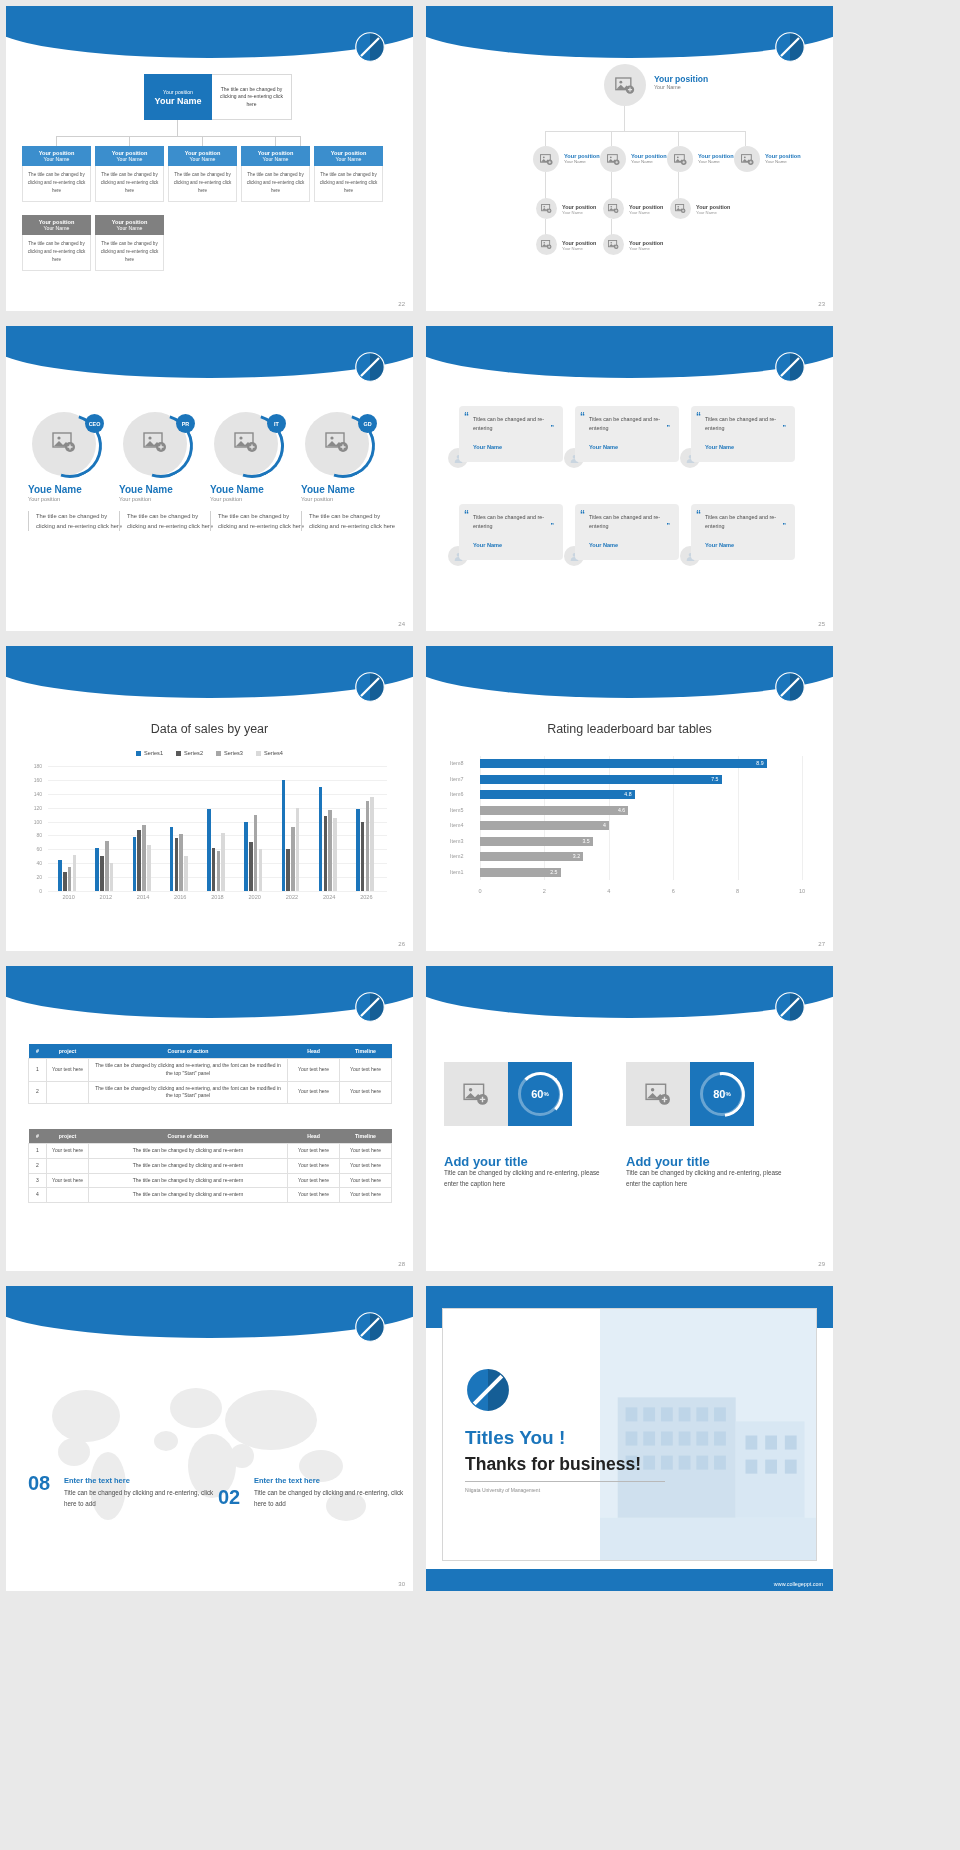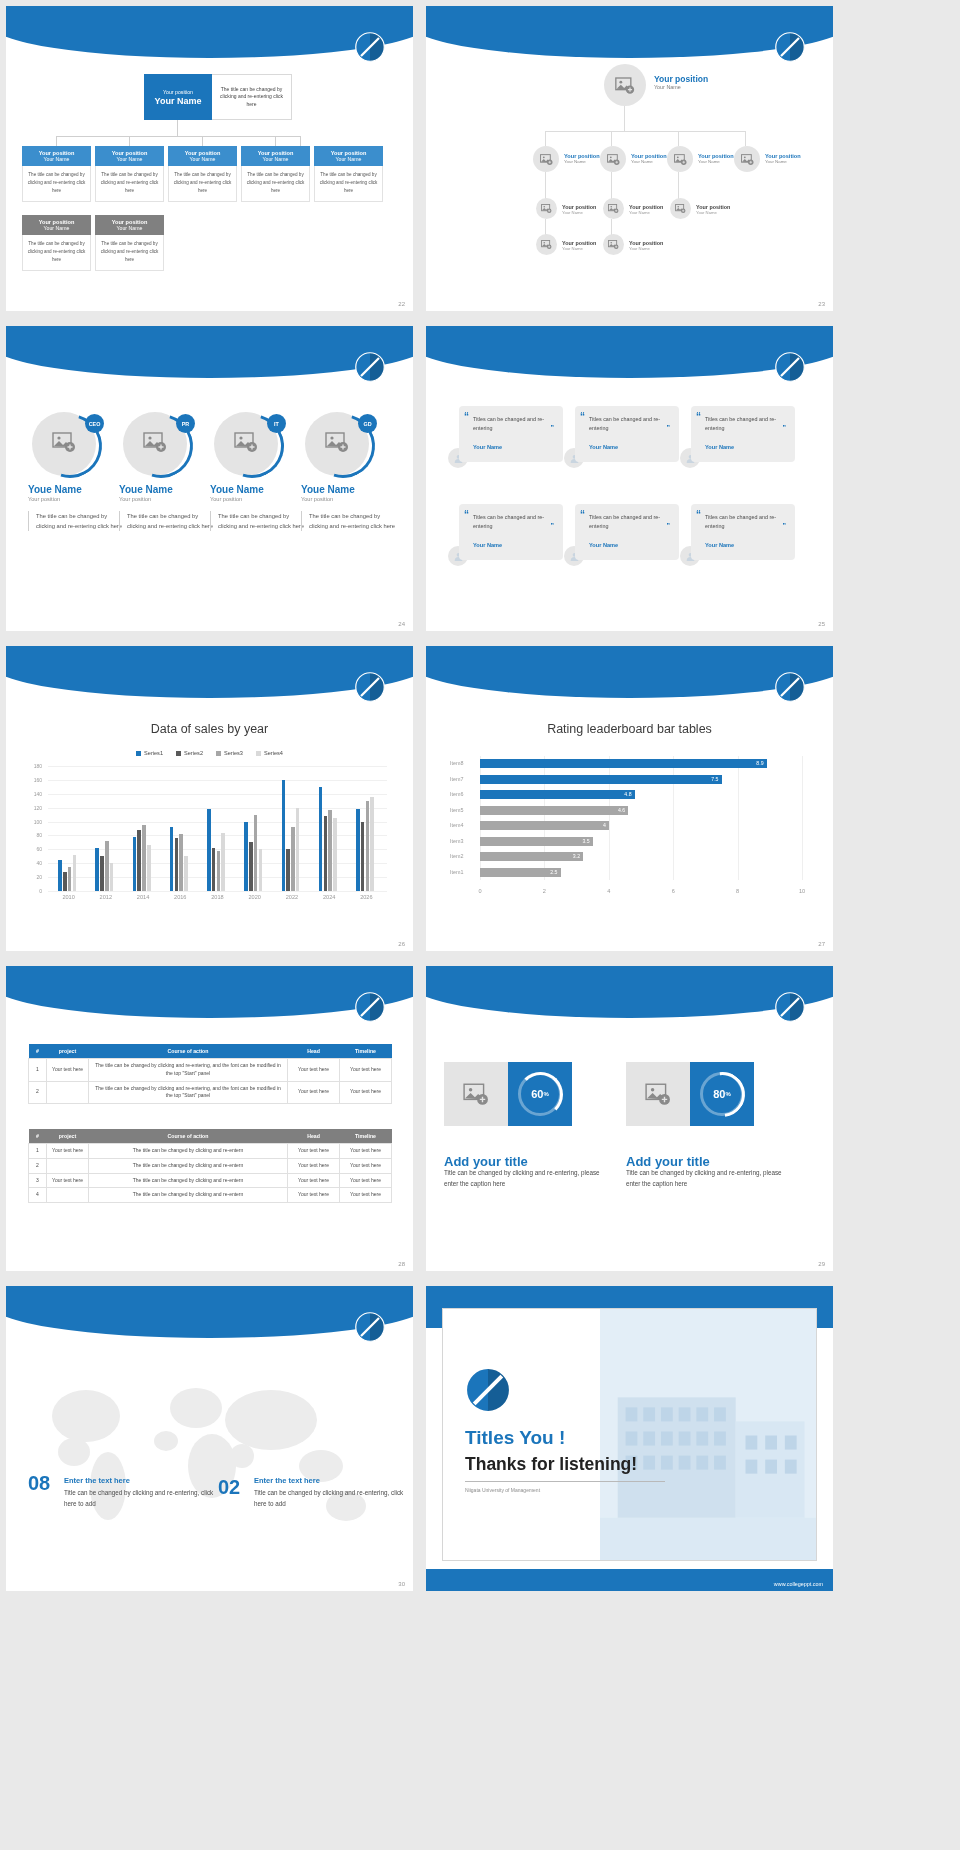--- a/index.html
+++ b/index.html
@@ -893,21 +893,21 @@
           <ellipse cx="330" cy="160" rx="20" ry="15"></ellipse>
       <ellipse cx="150" cy="95" rx="12" ry="10"></ellipse>
           <ellipse cx="226" cy="110" rx="12" ry="12"></ellipse>
     </g>
   </svg>
 
   <div class="num" style="left:22px;top:186px;">08</div>
   <div class="hd" style="left:58px;top:190px;">Enter the text here</div>
   <div class="bd" style="left:58px;top:202px;">Title can be changed by clicking and re-entering, click here to add</div>
 
-  <div class="num" style="left:212px;top:190px;">02</div>
+  <div class="num" style="left:212px;top:200px;">02</div>
   <div class="hd" style="left:248px;top:190px;">Enter the text here</div>
   <div class="bd" style="left:248px;top:202px;">Title can be changed by clicking and re-entering, click here to add</div>
 
   <div class="pgno">30</div>
 </div>
 
 <div class="slide s31">
   <div class="bluetop"></div>
   <div class="bluebot"></div>
   <div class="inner">
@@ -945,20 +945,20 @@
         <rect x="0" y="208" width="220" height="42" fill="#dbe9f4"></rect>
       </svg>
     </div>
     <svg style="position:absolute;left:22px;top:58px;" width="46" height="46" viewBox="0 0 40 40">
       <circle cx="20" cy="20" r="19" fill="#1b75bb"></circle>
           <path d="M20 1a19 19 0 0 1 0 38z" fill="#155e96"></path>
       <path d="M8 32 32 8" stroke="#fff" stroke-width="3.4"></path>
           <circle cx="20" cy="20" r="19" fill="none" stroke="#fff" stroke-width="1.6"></circle>
     </svg>
     <div class="ty">Titles You !</div>
-    <div class="tl">Thanks for listening!</div>
+    <div class="tl">Thanks for business!</div>
     <div class="rule"></div>
     <div class="univ">Niigata University of Management</div>
   </div>
   <div class="site">www.collegeppt.com</div>
 </div>
 
 </div>
 
 </body></html>

